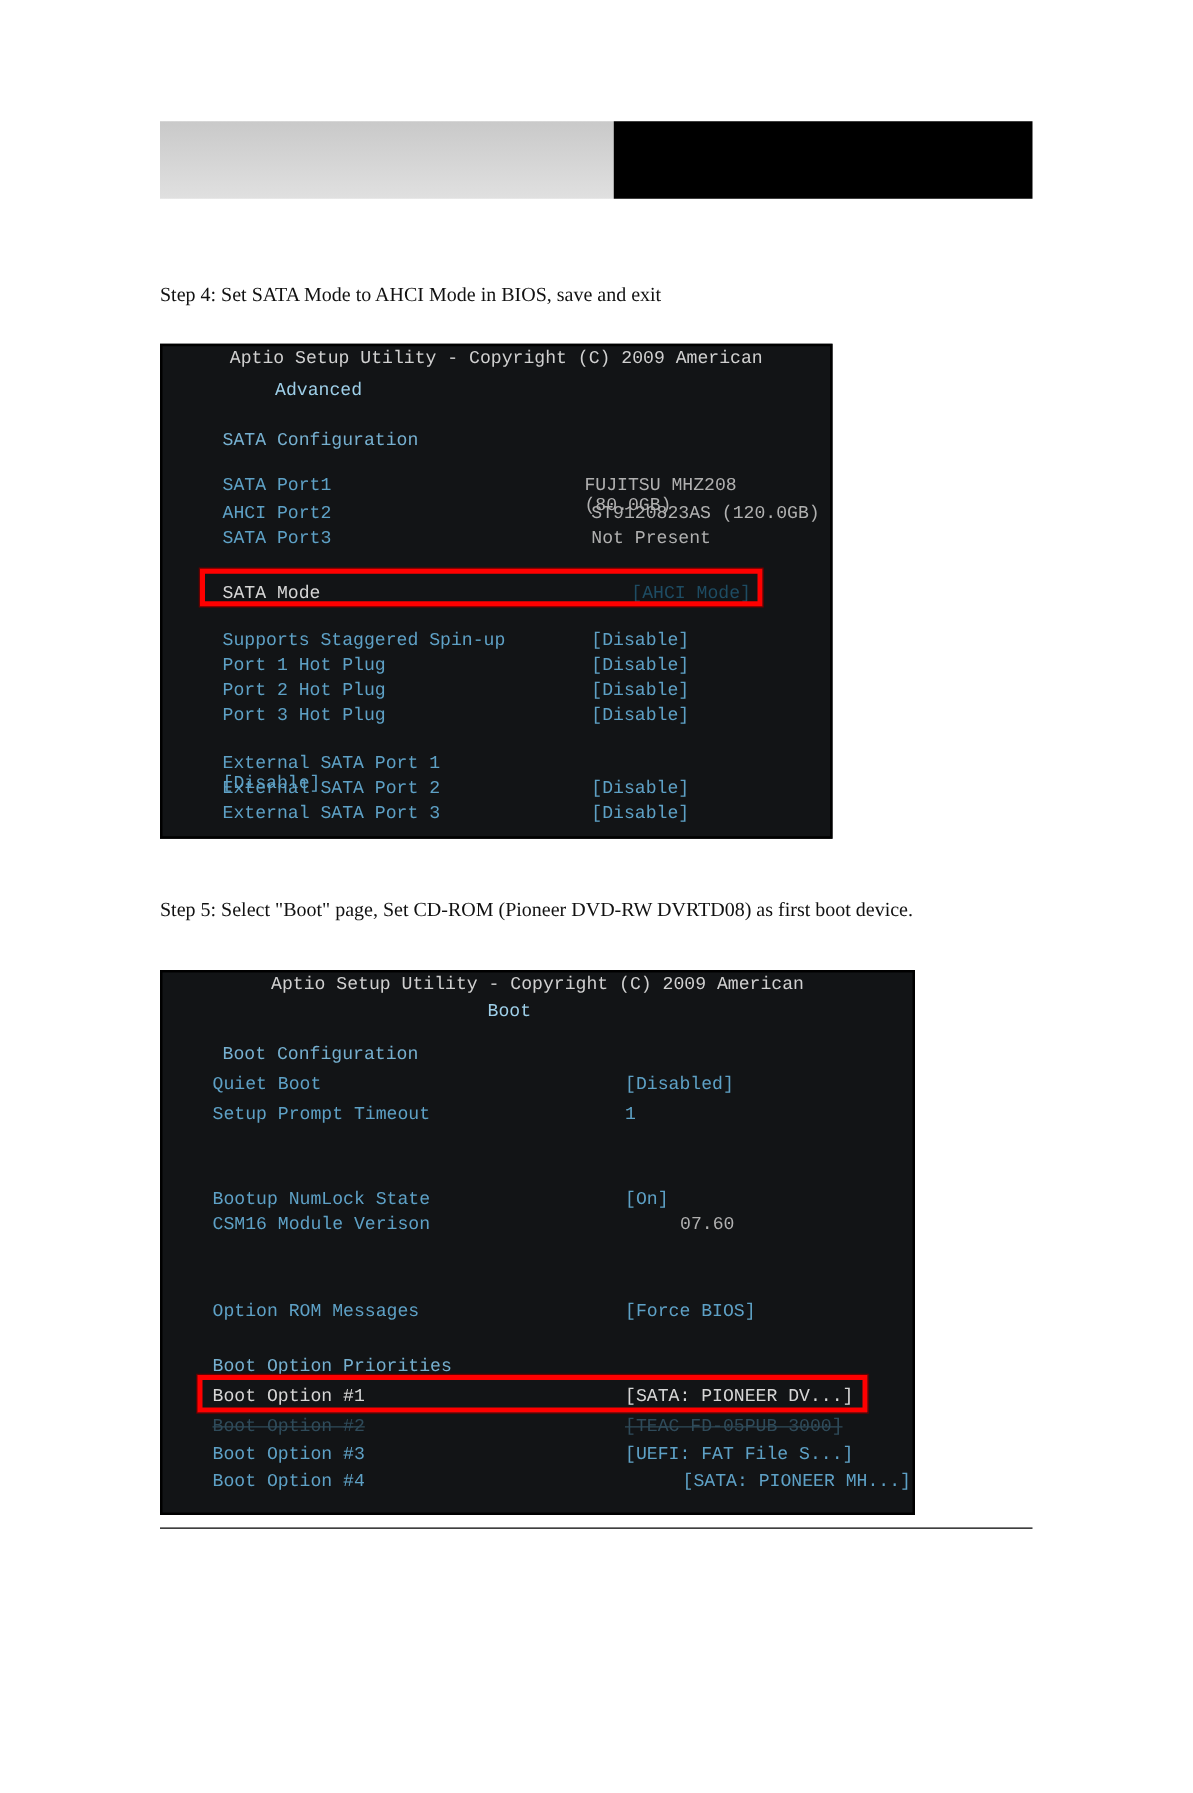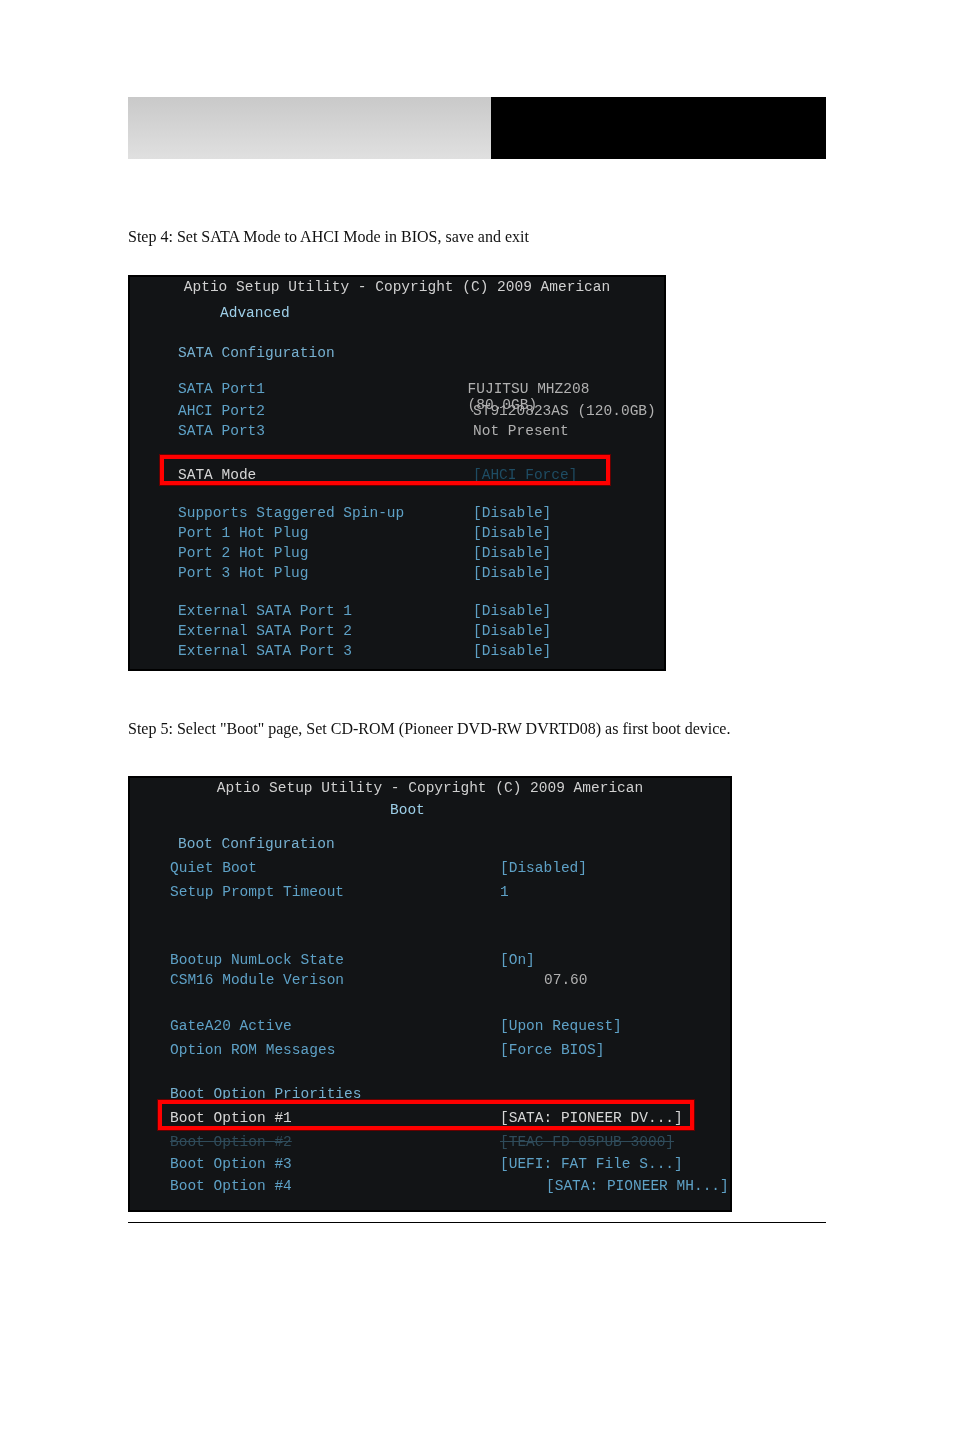--- a/index.html
+++ b/index.html
@@ -116,44 +116,44 @@
     </div>
     <div class="row" style="top:126px;">
       <span class="label">AHCI Port2</span>
       <span class="val grey">ST9120823AS   (120.0GB)</span>
     </div>
     <div class="row" style="top:146px;">
       <span class="label">SATA Port3</span>
       <span class="val grey">Not Present</span>
     </div>
 
-    <div class="row" style="top:190px;">
+    <div class="row" style="top:190px;gap:32px;">
       <span class="label white">SATA Mode</span>
-      <span class="val" style="color:#1e4c63;">[AHCI Force]</span>
+      <span class="val" style="color:#1e4c63;">[AHCI Mode]</span>
     </div>
     <div class="redbox" style="left:30px; top:178px; width:450px; height:30px;"></div>
 
     <div class="row" style="top:228px;">
       <span class="label">Supports Staggered Spin-up</span>
       <span class="val">[Disable]</span>
     </div>
     <div class="row" style="top:248px;">
       <span class="label">Port 1 Hot Plug</span>
       <span class="val">[Disable]</span>
     </div>
     <div class="row" style="top:268px;">
       <span class="label">Port 2 Hot Plug</span>
       <span class="val">[Disable]</span>
     </div>
     <div class="row" style="top:288px;">
       <span class="label">Port 3 Hot Plug</span>
       <span class="val">[Disable]</span>
     </div>
 
-    <div class="row" style="top:326px;">
+    <div class="row" style="top:326px;flex-direction:column;">
       <span class="label">External SATA Port 1</span>
       <span class="val">[Disable]</span>
     </div>
     <div class="row" style="top:346px;">
       <span class="label">External SATA Port 2</span>
       <span class="val">[Disable]</span>
     </div>
     <div class="row" style="top:366px;">
       <span class="label">External SATA Port 3</span>
       <span class="val">[Disable]</span>
@@ -181,24 +181,20 @@
     <div class="row" style="left:40px; top:152px;margin-top:22px;">
       <span class="label" style="width:330px;">Bootup NumLock State</span>
       <span class="val">[On]</span>
     </div>
 
     <div class="row" style="left:40px; top:194px;gap:44px;">
       <span class="label" style="width:330px;">CSM16 Module Verison</span>
       <span class="val grey">07.60</span>
     </div>
 
-    <div class="row" style="left:40px; top:240px;">
-      <span class="label" style="width:330px;">GateA20 Active</span>
-      <span class="val">[Upon Request]</span>
-    </div>
     <div class="row" style="left:40px; top:264px;">
       <span class="label" style="width:330px;">Option ROM Messages</span>
       <span class="val">[Force BIOS]</span>
     </div>
 
     <div class="section-title" style="left:40px; top:308px;">Boot Option Priorities</div>
 
     <div class="row" style="left:40px; top:332px;">
       <span class="label white" style="width:330px;">Boot Option #1</span>
       <span class="val white">[SATA: PIONEER DV...]</span>

